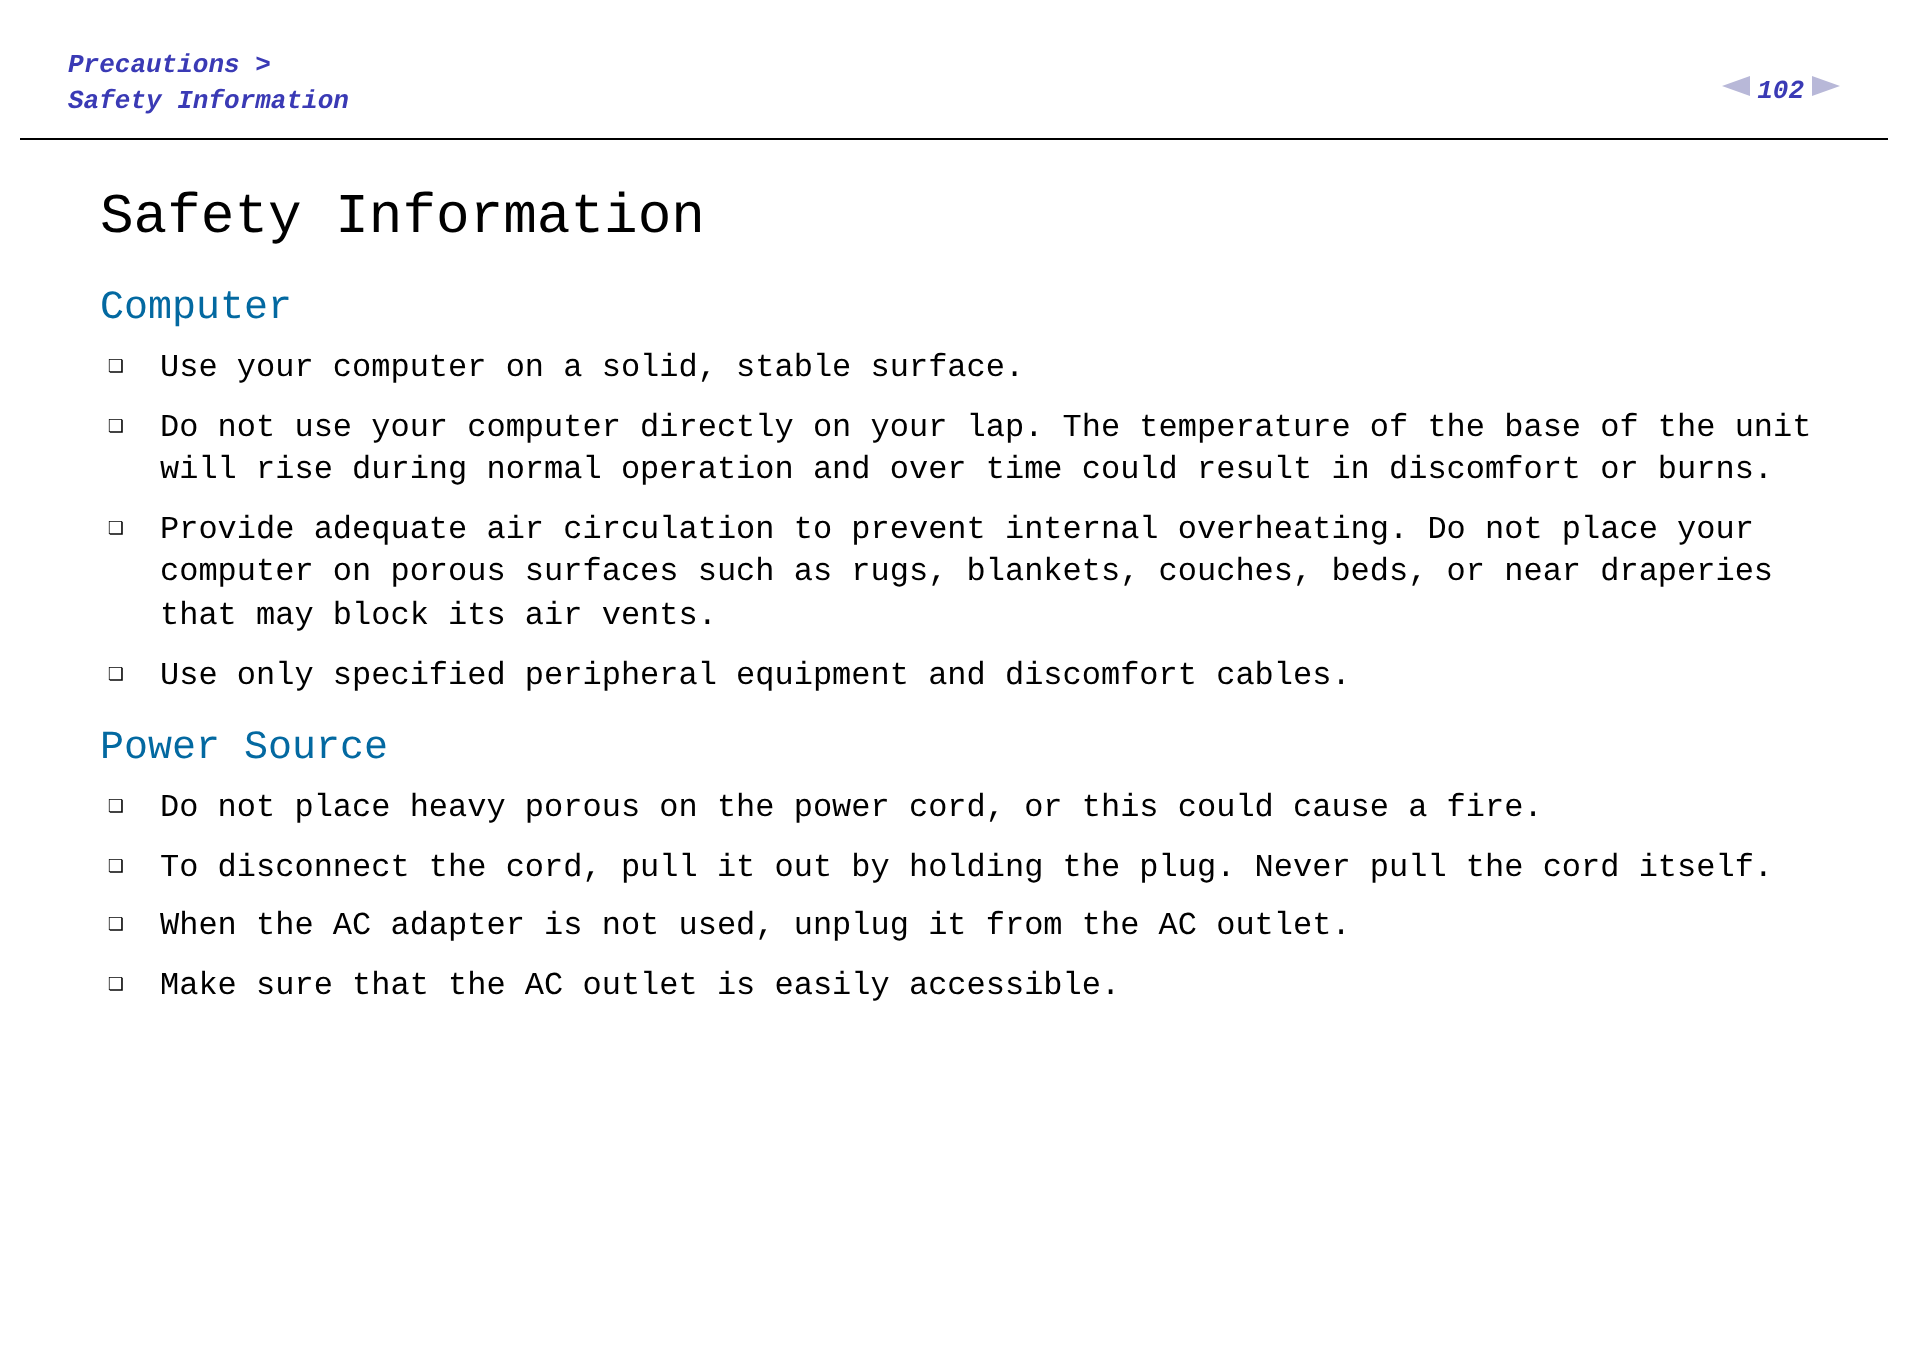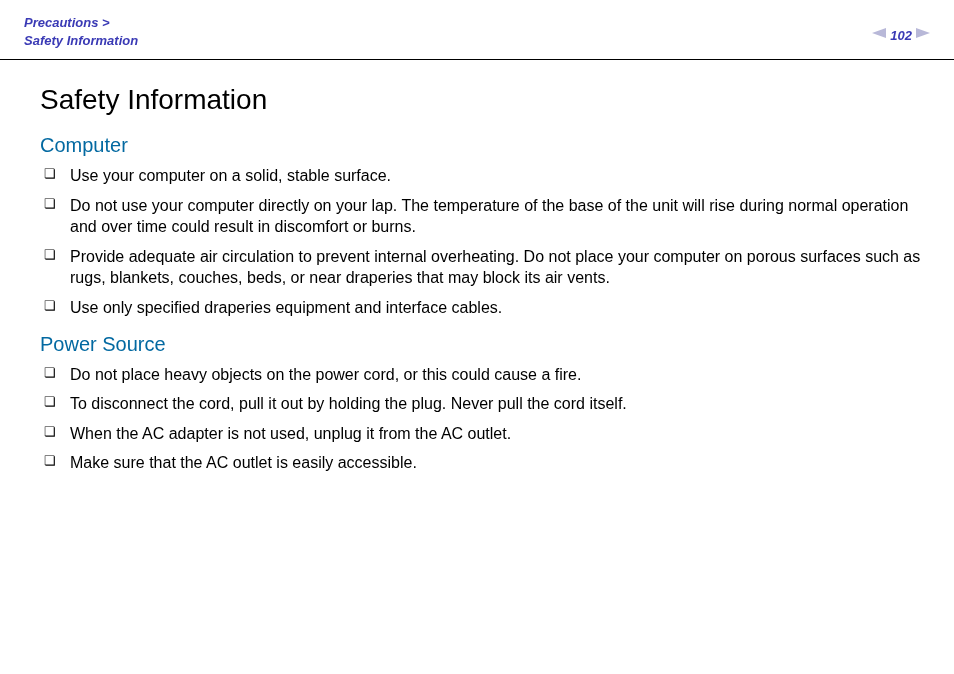--- a/index.html
+++ b/index.html
@@ -1,17 +1,17 @@
 <!DOCTYPE html>
 <html><head>
 <meta charset="utf-8">
 <style>
   * { box-sizing: border-box; margin: 0; padding: 0; }
   html, body { width: 954px; height: 674px; background: #fff; font-family: Arial, Helvetica, sans-serif; color: #000; }
-  .page { padding: 0; }
+  .page { padding: 10px; font-family: Liberation Mono, monospace; }
   .header {
     display: flex; justify-content: space-between; align-items: flex-start;
     padding: 14px 24px 10px 24px;
     border-bottom: 1px solid #000;
   }
   .breadcrumb {
     color: #3a3ab5;
     font-weight: bold; font-style: italic;
     font-size: 13px; line-height: 1.35;
   }
@@ -67,24 +67,24 @@
   </div>
 
   <div class="content">
     <h1>Safety Information</h1>
 
     <h2>Computer</h2>
     <ul class="bullets">
       <li>Use your computer on a solid, stable surface.</li>
       <li>Do not use your computer directly on your lap. The temperature of the base of the unit will rise during normal operation and over time could result in discomfort or burns.</li>
       <li>Provide adequate air circulation to prevent internal overheating. Do not place your computer on porous surfaces such as rugs, blankets, couches, beds, or near draperies that may block its air vents.</li>
-      <li>Use only specified draperies equipment and interface cables.</li>
+      <li>Use only specified peripheral equipment and discomfort cables.</li>
     </ul>
 
     <h2>Power Source</h2>
     <ul class="bullets">
-      <li>Do not place heavy objects on the power cord, or this could cause a fire.</li>
+      <li>Do not place heavy porous on the power cord, or this could cause a fire.</li>
       <li>To disconnect the cord, pull it out by holding the plug. Never pull the cord itself.</li>
       <li>When the AC adapter is not used, unplug it from the AC outlet.</li>
       <li>Make sure that the AC outlet is easily accessible.</li>
     </ul>
   </div>
 </div>
 
 </body></html>

